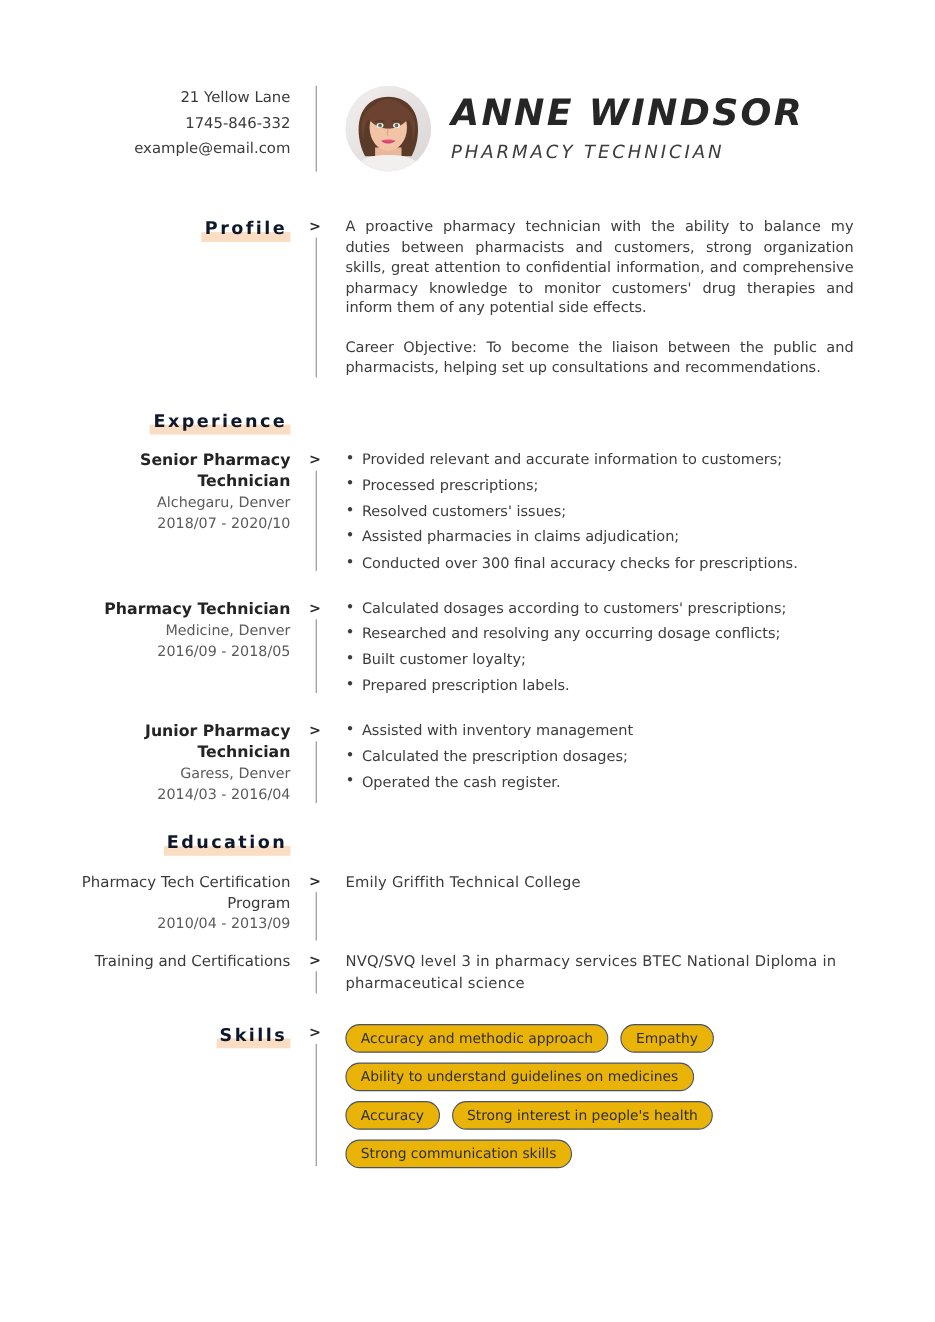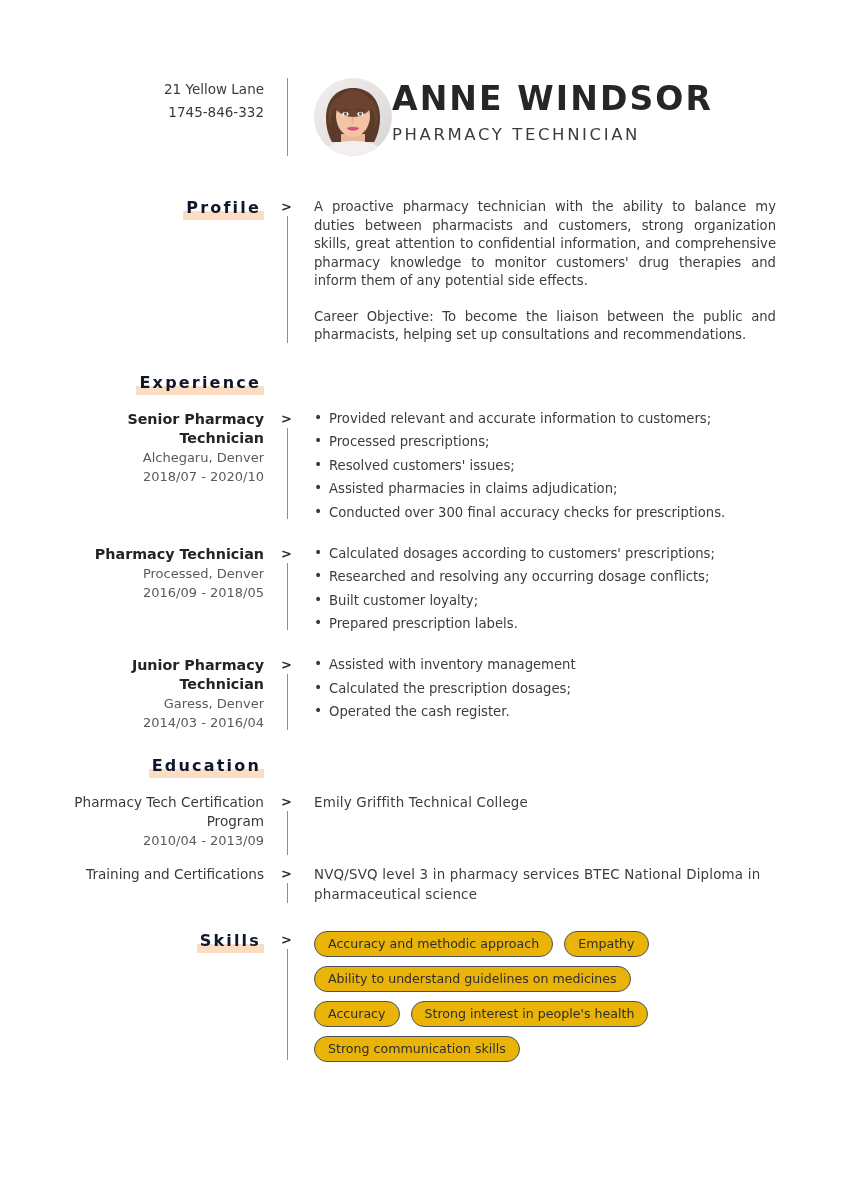--- a/index.html
+++ b/index.html
@@ -96,21 +96,23 @@
   .hdr-mid {
     width: 20px;
     flex: 0 0 20px;
     position: relative;
     align-self: stretch;
   }
   .hdr-main {
     flex: 1 1 auto;
     padding-left: 14px;
     display: flex;
-    align-items: flex-start;
+    align-items: center;
+    gap: 18px;
+    font-style: italic;
   }
 
   .avatar {
     width: 78px;
     height: 78px;
     border-radius: 50%;
     flex: 0 0 78px;
     position: relative;
     overflow: hidden;
     background: #efeceb;
@@ -231,20 +233,21 @@
 </style>
 </head>
 <body>
 
 <div class="page">
 
   <div class="header">
     <div class="hdr-contact">
       <div>21 Yellow Lane</div>
       <div>1745-846-332</div>
+      <div>example@email.com</div>
     </div>
     <div class="hdr-mid">
       <span class="rule-full"></span>
     </div>
     <div class="hdr-main">
       <div class="avatar">
         <svg viewBox="0 0 78 78">
           <defs>
             <clipPath id="c">
                 <circle cx="39" cy="39" r="39"></circle>
@@ -333,21 +336,21 @@
         <li>Resolved customers' issues;</li>
         <li>Assisted pharmacies in claims adjudication;</li>
         <li>Conducted over 300 final accuracy checks for prescriptions.</li>
       </ul>
     </div>
   </div>
 
   <div class="row mt-entry-gap">
     <div class="col-left">
       <div class="entry-title">Pharmacy Technician</div>
-      <div class="entry-sub">Processed, Denver</div>
+      <div class="entry-sub">Medicine, Denver</div>
       <div class="entry-sub">2016/09 - 2018/05</div>
     </div>
     <div class="col-mid">
       <span class="chev">&gt;</span>
       <span class="rule"></span>
     </div>
     <div class="col-right">
       <ul class="bullets">
         <li>Calculated dosages according to customers' prescriptions;</li>
         <li>Researched and resolving any occurring dosage conflicts;</li>

